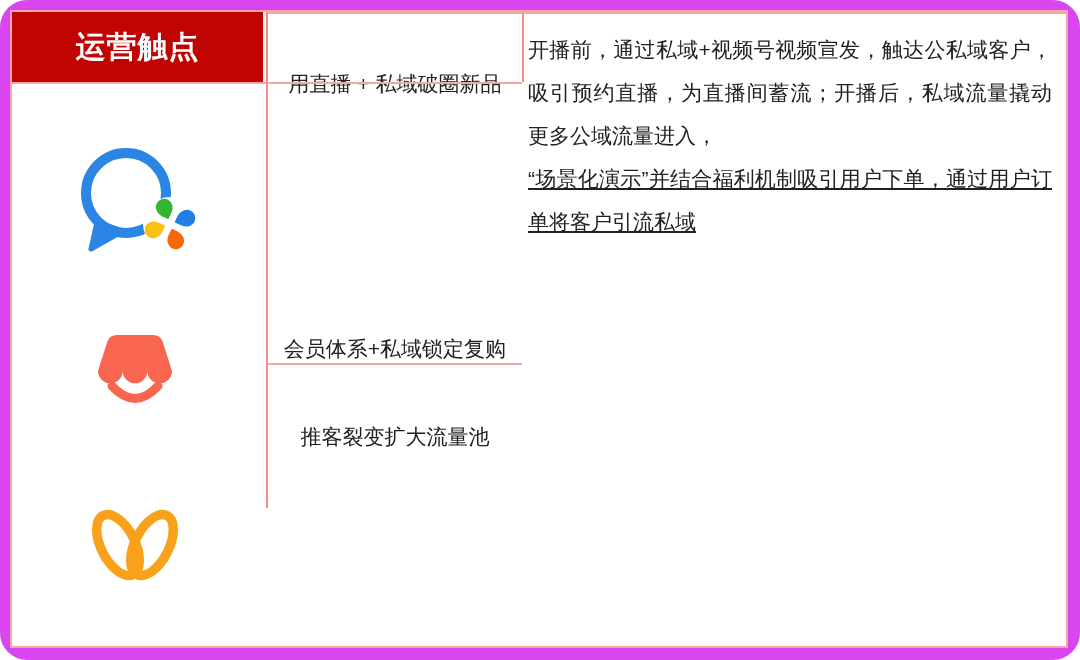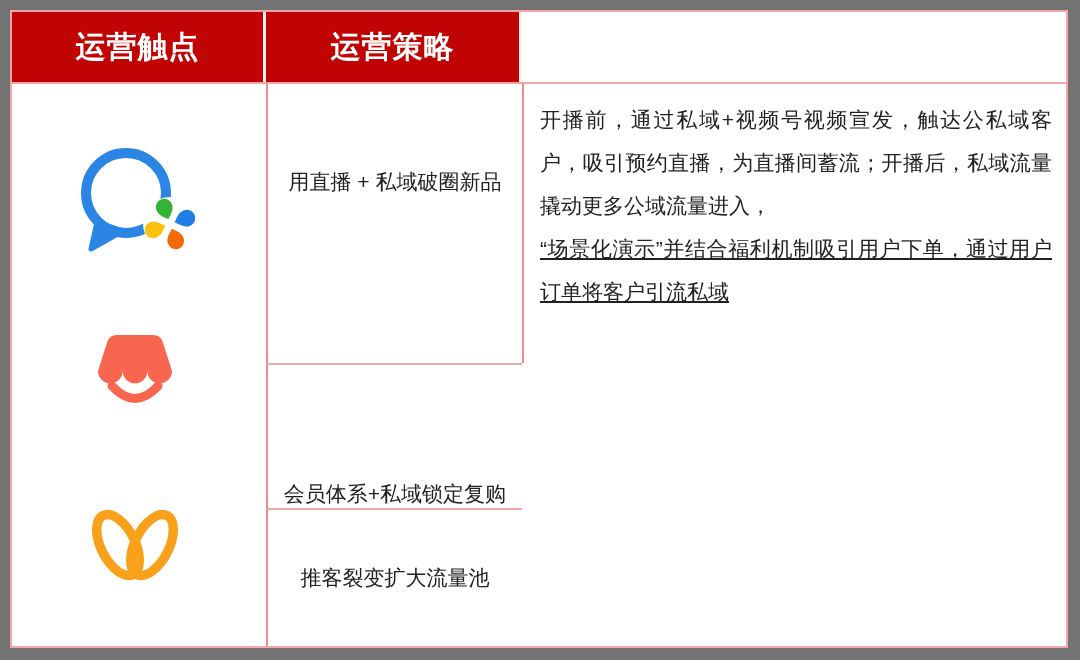--- a/index.html
+++ b/index.html
@@ -1,17 +1,17 @@
 <!DOCTYPE html>
 <html style="--header-red: #C00404; --border-pink: #F5A6A6; --border-pink-strong: #F28A8A; --text-color: #212121; --wecom-blue: #2B85E4; --petal-green: #35B334; --petal-blue: #1F7FE4; --petal-orange: #F56A06; --petal-yellow: #FBC110; --shop-coral: #F9664F; --channels-orange: #F9A11B;"><head>
 <meta charset="utf-8">
 <style>
   html,body{margin:0;padding:0;background:#ffffff;}
   body{font-family:"Liberation Sans","DejaVu Sans",sans-serif;}
-  #canvas{position:relative;width:1080px;height:660px;background:#737373;overflow:hidden;}
+  #canvas{position:relative;width:1080px;height:660px;background:#d946ef;overflow:hidden;border-radius:27px;}
 
   #op-table{
     position:absolute;left:10px;top:10px;width:1058px;height:638px;
     box-sizing:border-box;border:2px solid var(--border-pink);
     display:grid;
     grid-template-columns:254px 256px 1fr;
     grid-template-rows:70px 281px 145px 1fr;
     background:#ffffff;
   }
 
@@ -28,50 +28,49 @@
   .touchpoint-cell{
     grid-column:1;grid-row:2/5;position:relative;
     border-top:2px solid var(--border-pink);
   }
   .strategy-cell{
     grid-column:2;display:flex;justify-content:center;
     border-top:2px solid var(--border-pink);
     border-left:2px solid var(--border-pink-strong);
     font-size:21px;
   }
-  .strategy-top{align-items:flex-start;padding-top:84px;}
+  .strategy-top{align-items:flex-end;padding-top:84px;}
   .strategy-mid{align-items:flex-end;}
   .strategy-bot{align-items:center;}
   .example-cell{
     grid-column:3;
     border-top:2px solid var(--border-pink);
     border-left:2px solid var(--border-pink-strong);
     font-size:21px;line-height:43px;text-align:justify;
-    padding:0 14px 0 16px;
+    padding:0 14px 0 4px;
   }
   .example-cell p{margin:0;}
   .pad-a{padding-top:14px;}
   .pad-b{padding-top:8px;}
   .pad-c{padding-top:10px;}
   .para-gap{margin-top:47px;text-decoration:underline;}
 
   
   .icon{position:absolute;}
   #icon-wecom{left:58px;top:62px;}
   #icon-shop{left:78px;top:244px;}
   #icon-channels{left:70px;top:414px;}
 </style>
 </head>
 <body>
 
 <div id="canvas">
   <div id="op-table">
 
     <div class="th th-sep">运营触点</div>
-    <div class="th th-sep">运营策略</div>
 
     <div class="cell touchpoint-cell">
 
       <svg id="icon-wecom" class="icon" width="136" height="114" viewBox="0 0 136 114">
         <circle cx="56" cy="47" r="40" fill="none" stroke="var(--wecom-blue)" stroke-width="10"></circle>
         <path d="M27 76 L21 103 L53 85 Z" fill="var(--wecom-blue)" stroke="var(--wecom-blue)" stroke-width="5" stroke-linejoin="round"></path>
         <circle cx="100" cy="78" r="27" fill="#ffffff"></circle>
         <g transform="translate(100 78)">
           <path transform="rotate(-20)" d="M0 -5 C -4 -9 -8 -12 -8 -18 A 8.3 8.3 0 1 1 8.6 -18 C 8.6 -12 4 -9 0 -5 Z" fill="var(--petal-green)"></path>
           <path transform="rotate(70)" d="M0 -5 C -4 -9 -8 -12 -8 -18 A 8.3 8.3 0 1 1 8.6 -18 C 8.6 -12 4 -9 0 -5 Z" fill="var(--petal-blue)"></path>

